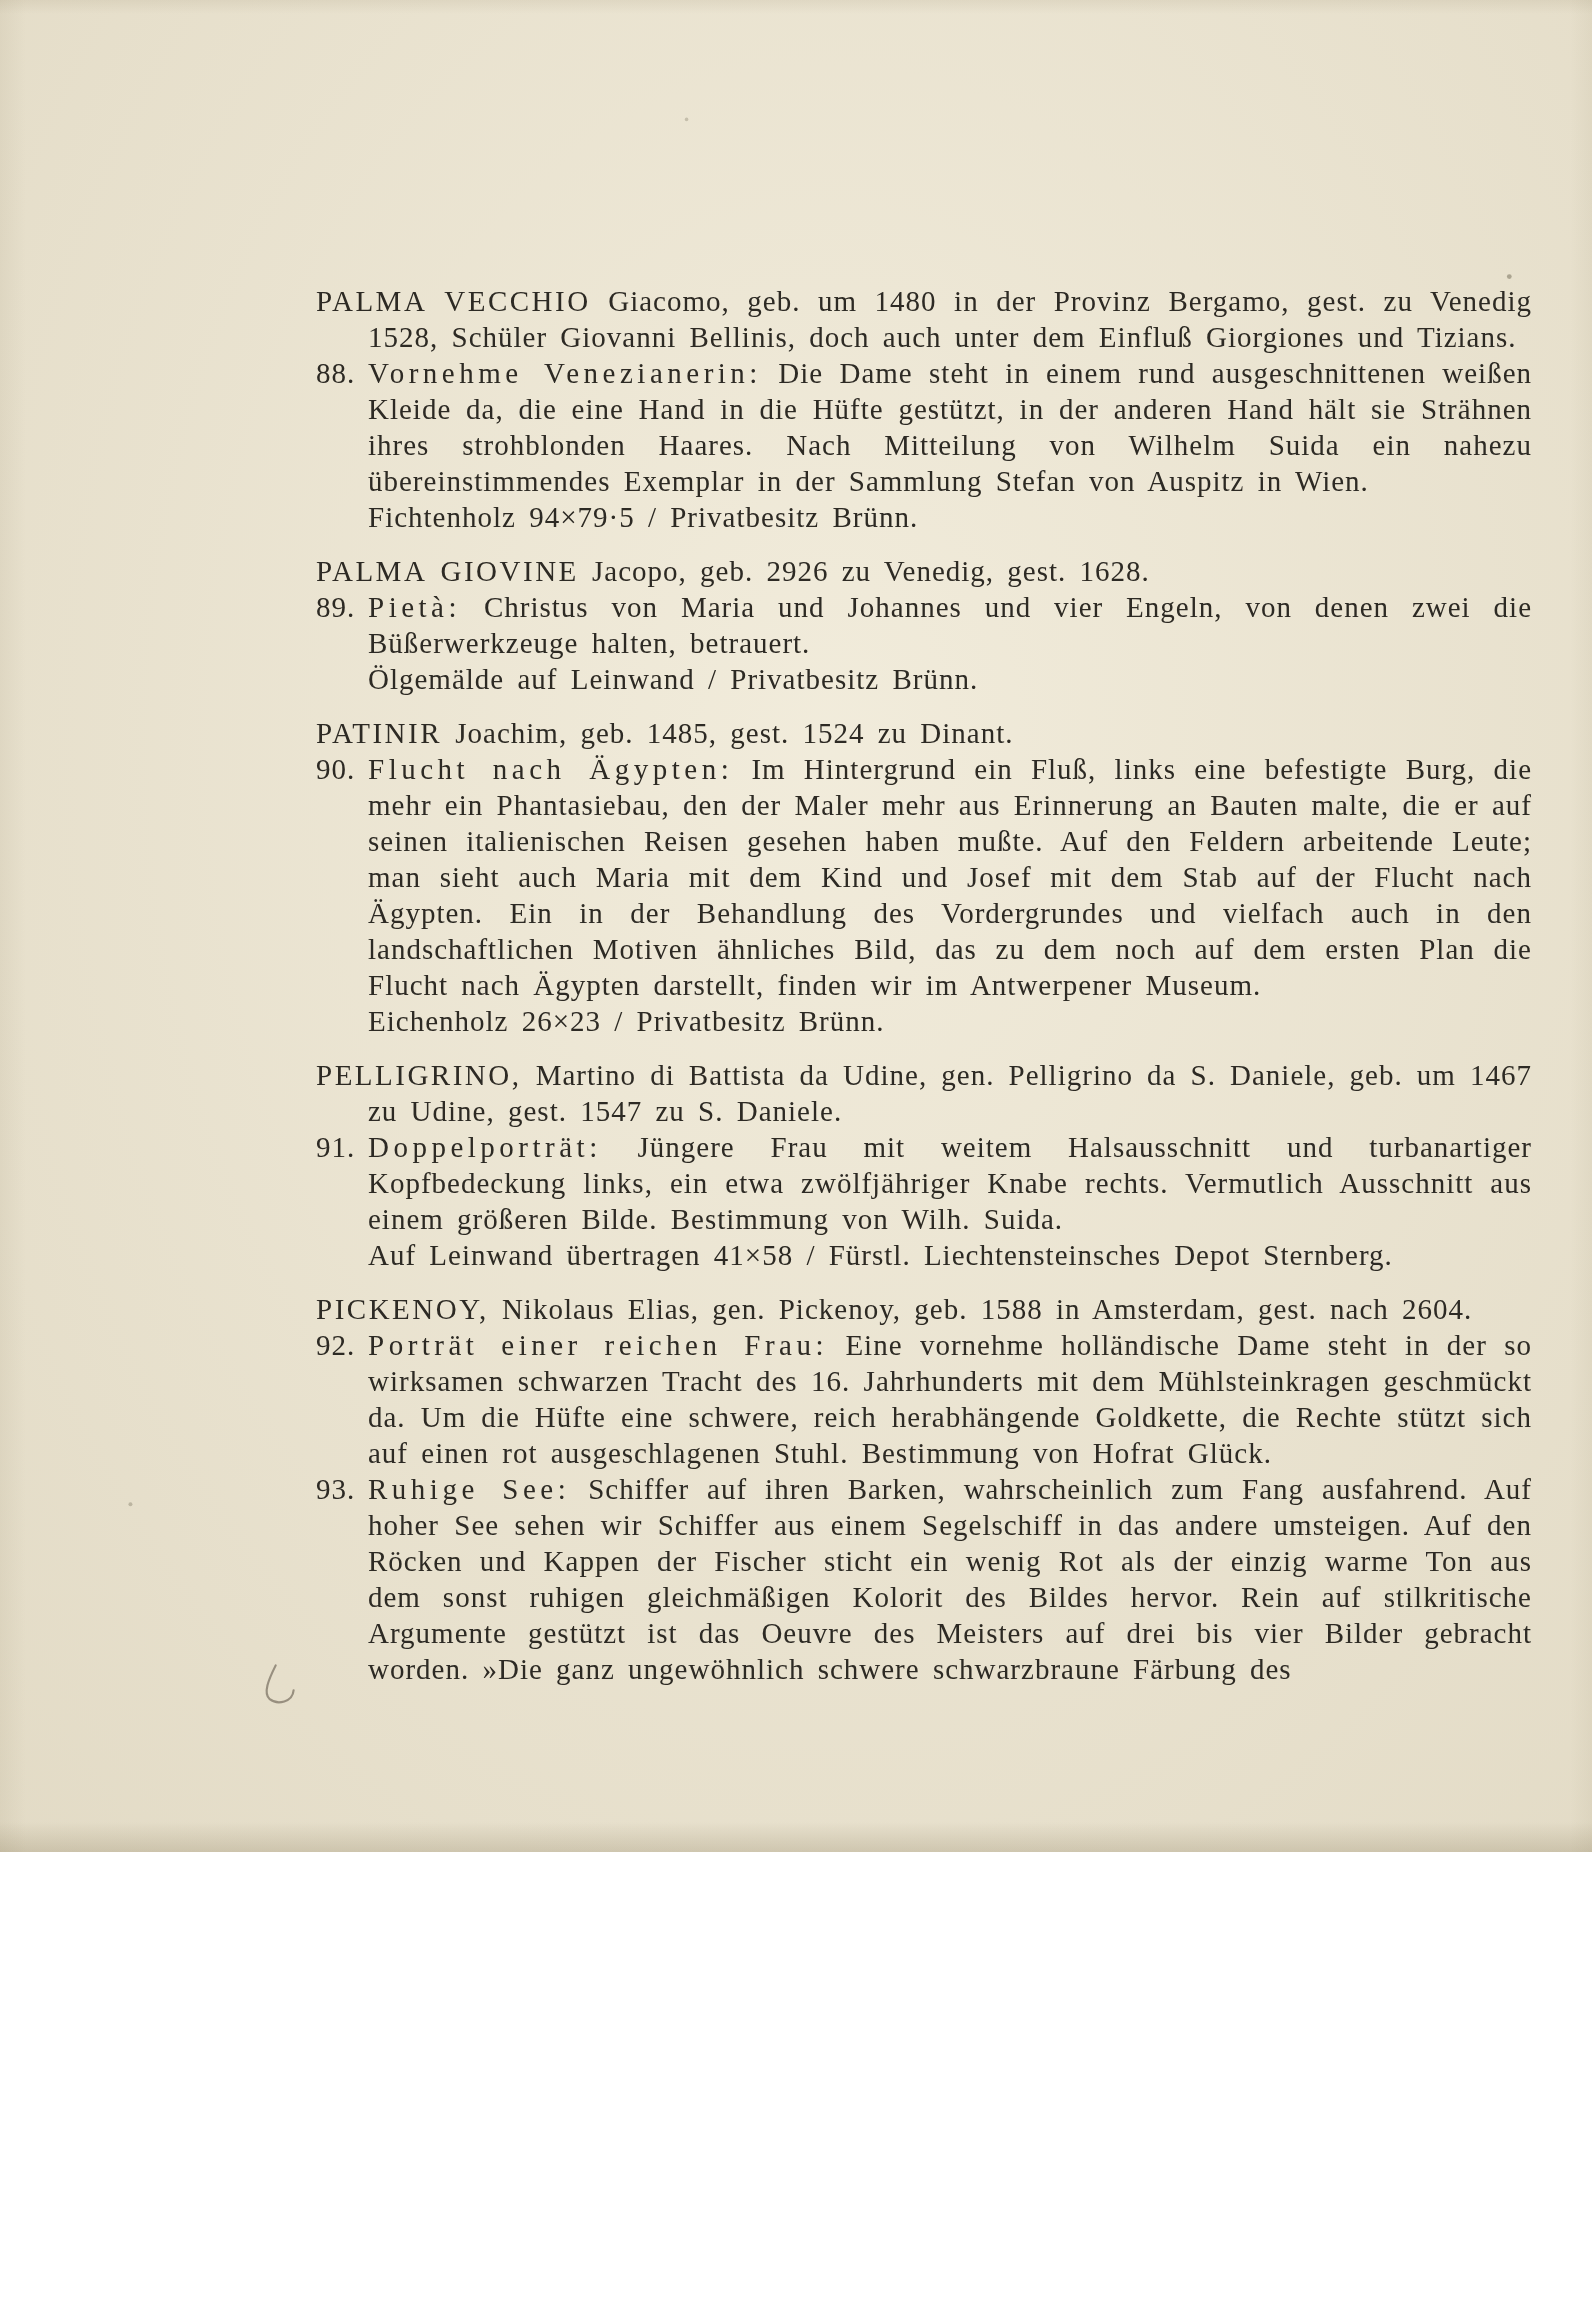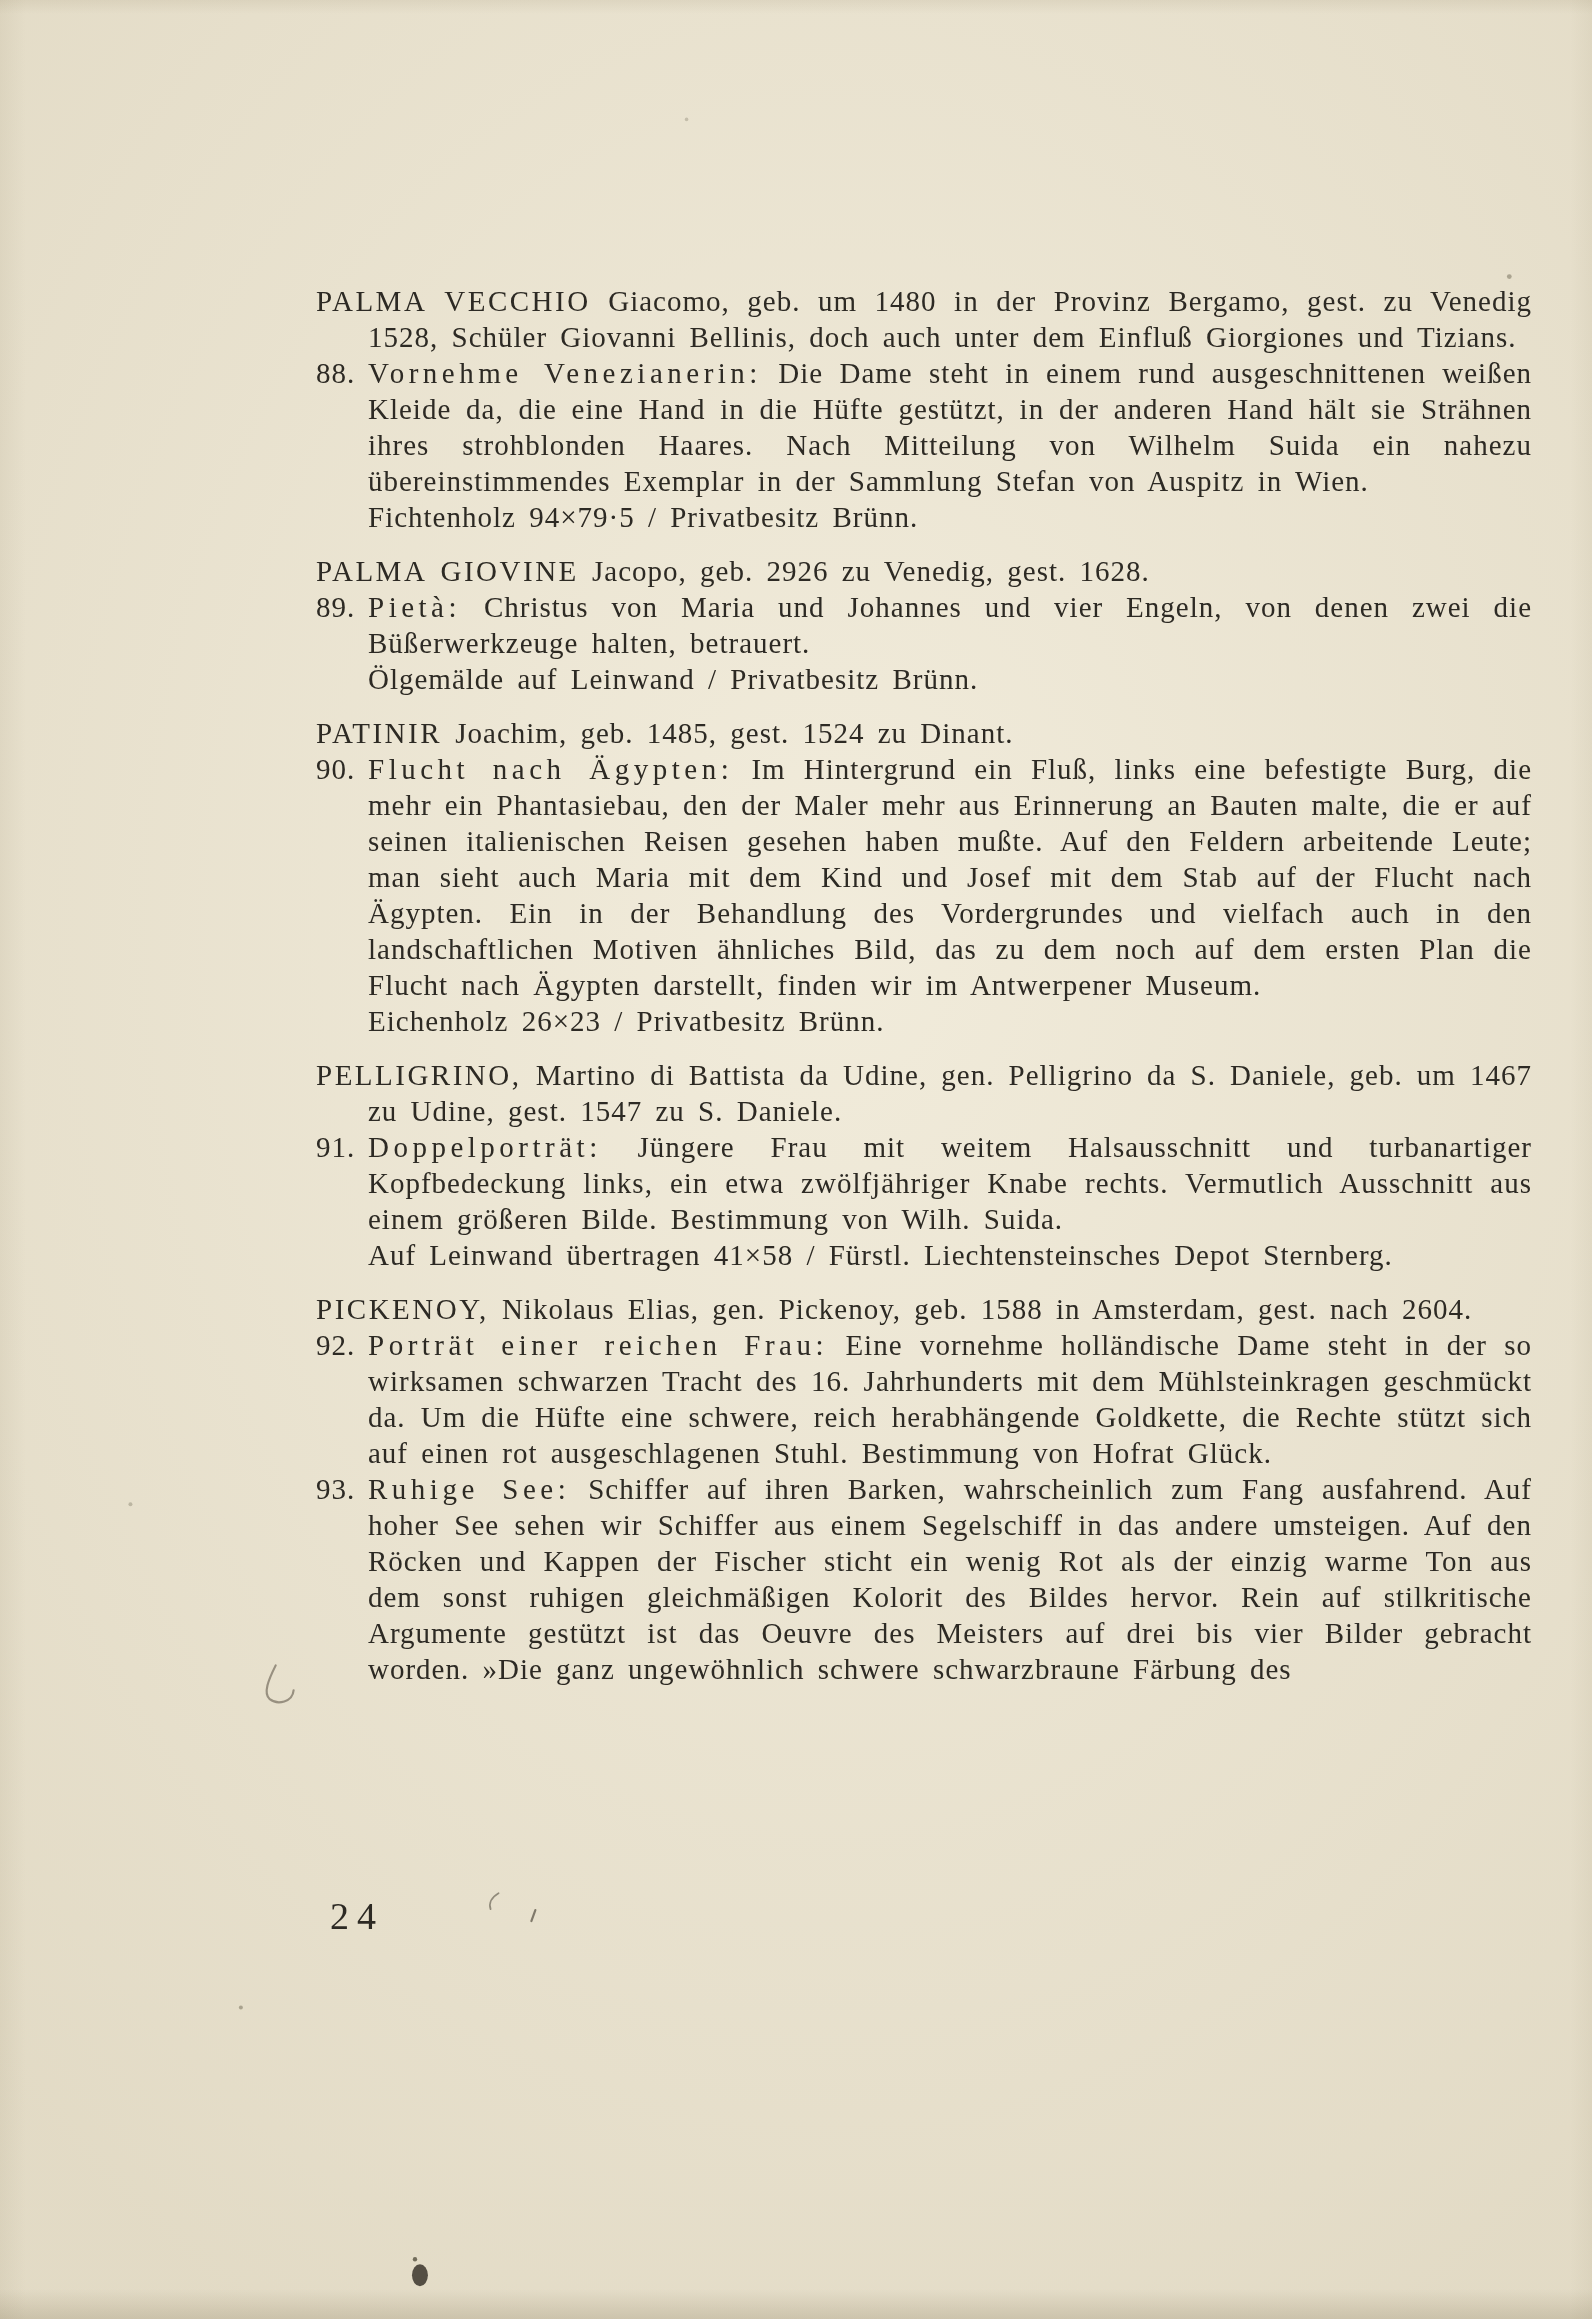--- a/index.html
+++ b/index.html
@@ -1,19 +1,19 @@
 <!DOCTYPE html>
 <html lang="de"><head>
 <meta charset="utf-8">
 <style>
   html, body { margin: 0; padding: 0; }
   .page {
     position: relative;
     width: 1592px;
-    height: 2319px;
+    height: 1852px;
     background:
       linear-gradient(to bottom, rgba(125,108,72,0.10), rgba(125,108,72,0) 14px),
       linear-gradient(to top, rgba(110,95,60,0.20), rgba(110,95,60,0) 30px),
       linear-gradient(to right, rgba(110,95,60,0.07), rgba(110,95,60,0) 26px),
       linear-gradient(to left, rgba(110,95,60,0.06), rgba(110,95,60,0) 22px),
       radial-gradient(ellipse 1194px 1592px at 52% 40%, rgba(255,252,242,0.35), rgba(125,108,72,0.07)),
       #eae3cf;
     color: #2d2a24;
     font-family: "Liberation Serif", "DejaVu Serif", serif;
     overflow: hidden;

